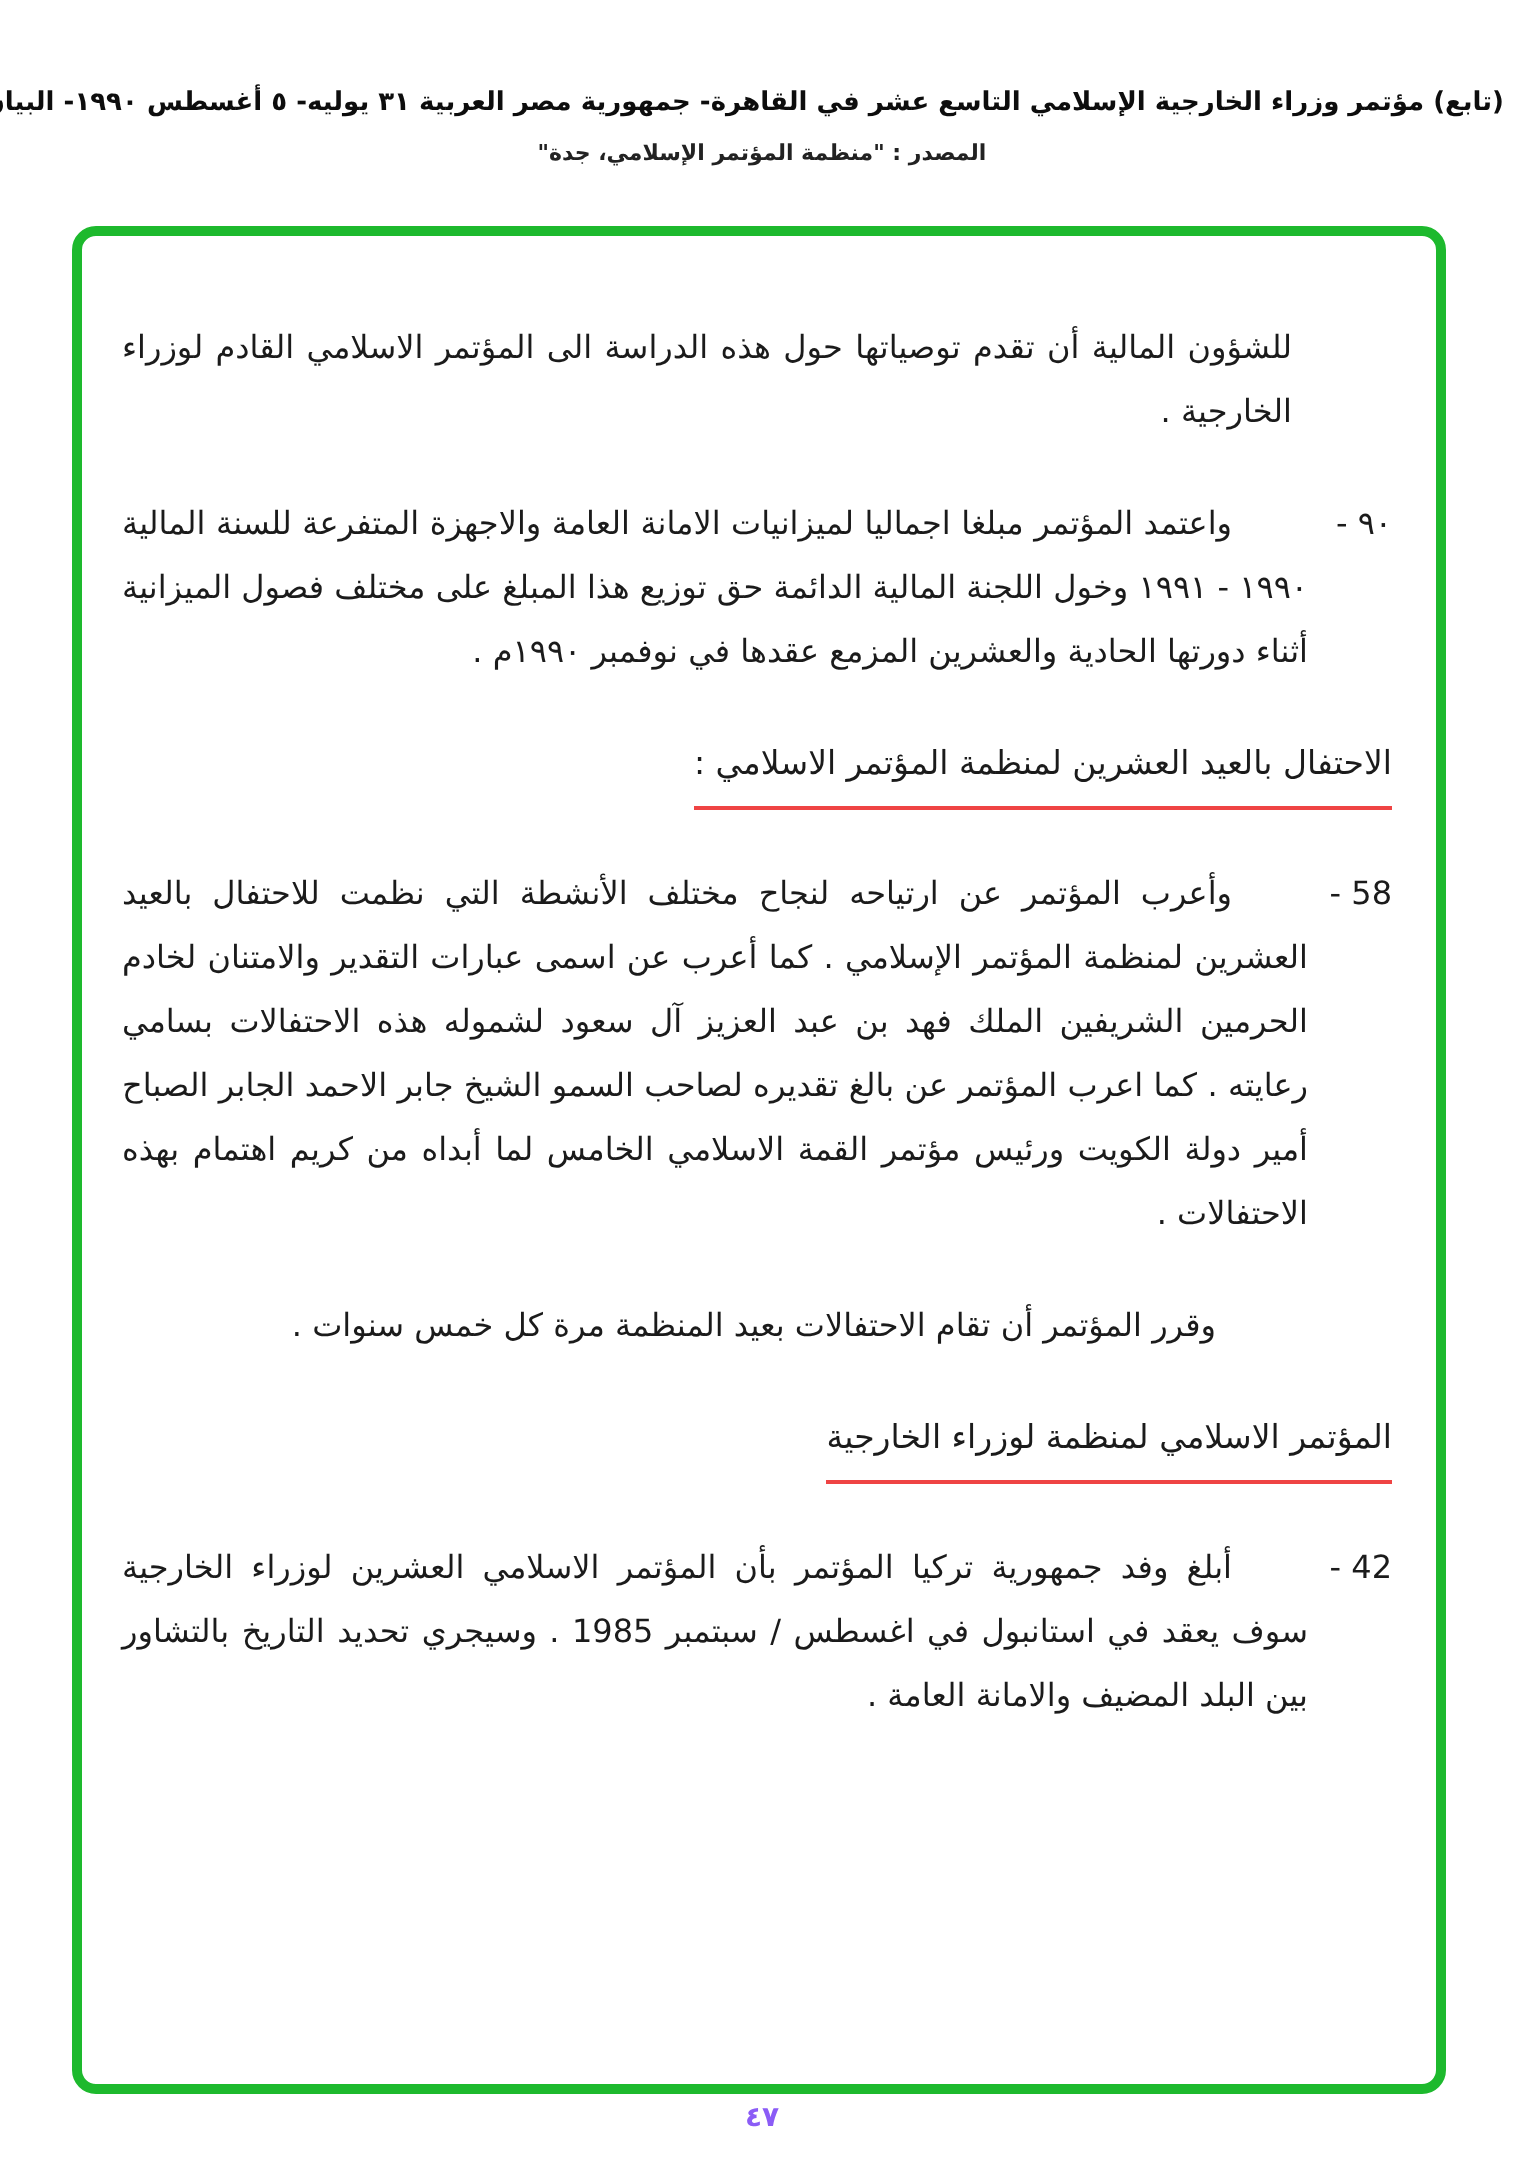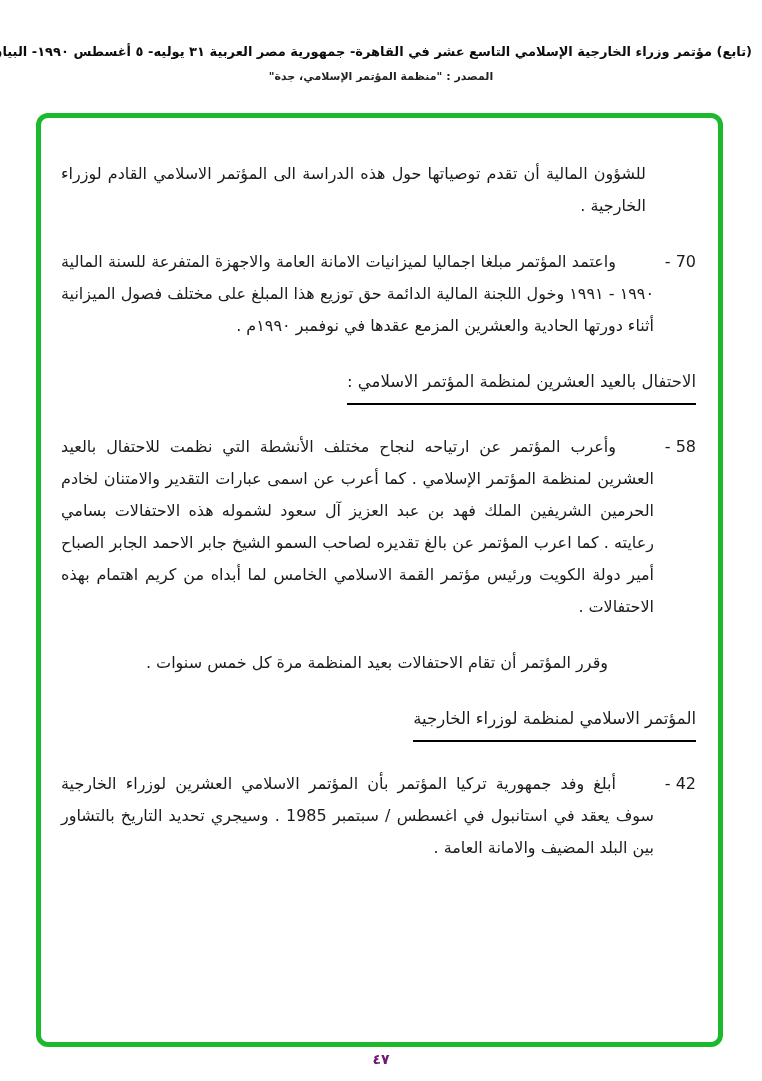--- a/index.html
+++ b/index.html
@@ -54,49 +54,49 @@
   .num-col {
     flex: 0 0 42px;
     width: 42px;
     white-space: nowrap;
     color: #1b1b1b;
   }
   .num-text { flex: 1; margin-right: 0; text-indent: 38px; }
   .head-wrap { margin: 4px 0 26px 0; }
   .sect-head {
     display: inline-block;
-    border-bottom: 2px solid #000000;
+    border-bottom: 2px solid #ef4444;
     padding-bottom: 5px;
     font-size: 16.5px;
   }
   .page-number {
     position: absolute;
     top: 1051px; left: 0; right: 0;
     text-align: center;
     font-weight: bold;
     font-size: 14px;
-    color: #701a75;
+    color: #8b5cf6;
   }
 </style>
 </head>
 <body>
 
 <div class="page">
 
   <div class="top-title">(تابع) مؤتمر وزراء الخارجية الإسلامي التاسع عشر في القاهرة- جمهورية مصر العربية ٣١ يوليه- ٥ أغسطس ١٩٩٠- البيان الختامي</div>
 
   <div class="source-line">المصدر : "منظمة المؤتمر الإسلامي، جدة"</div>
 
   <div class="frame" style="border-color: rgb(29, 185, 45);">
     <div class="content" style="color: rgb(27, 27, 27);">
 
       <div class="block hang">للشؤون المالية أن تقدم توصياتها حول هذه الدراسة الى المؤتمر الاسلامي القادم لوزراء الخارجية .</div>
 
       <div class="block num-row">
-        <span class="num-col">70 -</span>
+        <span class="num-col">٩٠ -</span>
         <div class="num-text">واعتمد المؤتمر مبلغا اجماليا لميزانيات الامانة العامة والاجهزة المتفرعة للسنة المالية ١٩٩٠ - ١٩٩١ وخول اللجنة المالية الدائمة حق توزيع هذا المبلغ على مختلف فصول الميزانية أثناء دورتها الحادية والعشرين المزمع عقدها في نوفمبر ١٩٩٠م .</div>
       </div>
 
       <div class="head-wrap">
         <span class="sect-head">الاحتفال بالعيد العشرين لمنظمة المؤتمر الاسلامي :</span>
       </div>
 
       <div class="block num-row">
         <span class="num-col">58 -</span>
         <div class="num-text">وأعرب المؤتمر عن ارتياحه لنجاح مختلف الأنشطة التي نظمت للاحتفال بالعيد العشرين لمنظمة المؤتمر الإسلامي . كما أعرب عن اسمى عبارات التقدير والامتنان لخادم الحرمين الشريفين الملك فهد بن عبد العزيز آل سعود لشموله هذه الاحتفالات بسامي رعايته . كما اعرب المؤتمر عن بالغ تقديره لصاحب السمو الشيخ جابر الاحمد الجابر الصباح أمير دولة الكويت ورئيس مؤتمر القمة الاسلامي الخامس لما أبداه من كريم اهتمام بهذه الاحتفالات .</div>

